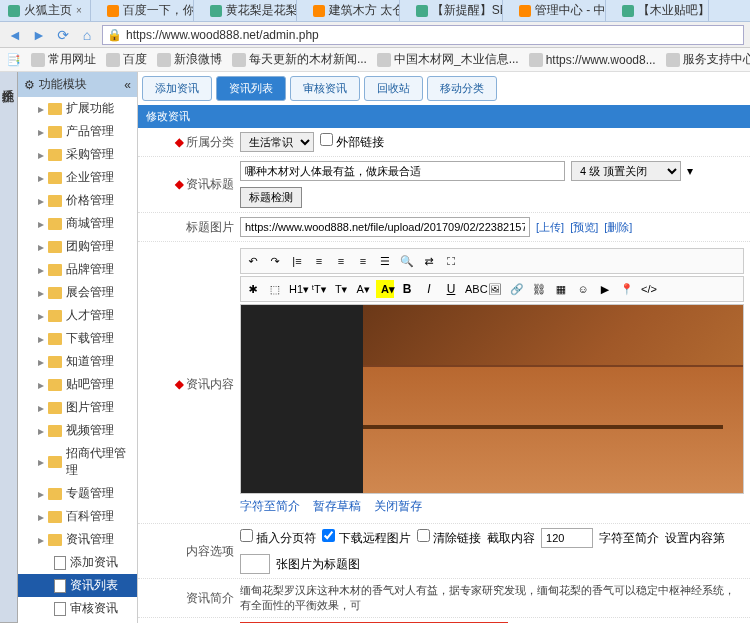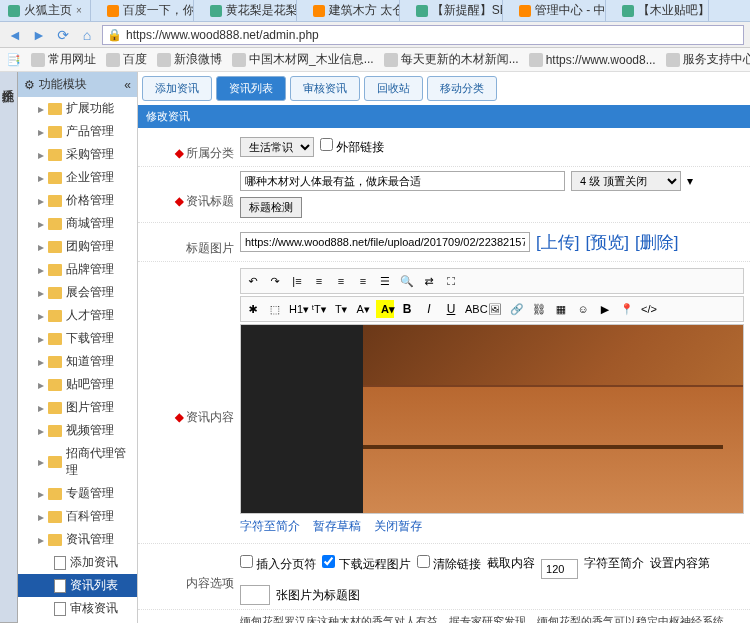--- a/index.html
+++ b/index.html
@@ -33,28 +33,28 @@
 .file-icon { width: 12px; height: 14px; background: #fff; border: 1px solid #888; flex-shrink: 0; }
 
 .content { flex: 1; overflow: auto; background: #fff; }
 .top-tabs { display: flex; padding: 4px; gap: 4px; }
 .top-tab { padding: 4px 12px; border: 1px solid #88b0d8; background: #eef5fc; font-size: 11px; color: #2060a0; border-radius: 3px; cursor: pointer; }
 .top-tab.active { background: #3080d0; color: #fff; }
 
 .section-bar { background: #3080d0; color: #fff; padding: 4px 8px; font-size: 11px; }
 
 .form-row { display: flex; padding: 4px 6px; align-items: center; gap: 6px; border-bottom: 1px dotted #ddd; }
-.form-label { width: 90px; text-align: right; font-size: 11px; color: #555; flex-shrink: 0; margin-top: 13px; }
+.form-label { width: 90px; text-align: right; font-size: 11px; color: #555; flex-shrink: 0; }
 .form-label .bullet { color: #d00; margin-right: 2px; }
 .form-val { flex: 1; display: flex; align-items: center; gap: 6px; flex-wrap: wrap; }
 input[type=text], select { border: 1px solid #aaa; padding: 2px 4px; font-size: 11px; height: 20px; }
 .wide-input { width: 325px; }
 .url-input { width: 290px; }
 
-.link-btn { color: #2060c0; font-size: 17px; cursor: pointer; }
+.link-btn { color: #2060c0; font-size: 11px; cursor: pointer; }
 .btn { border: 1px solid #888; background: #eee; padding: 2px 8px; font-size: 11px; cursor: pointer; }
 
 .editor-toolbar { border: 1px solid #ccc; padding: 3px; display: flex; flex-wrap: wrap; gap: 4px; margin: 2px 0; background: #fafafa; }
 .ed-btn { width: 18px; height: 18px; border: 1px solid transparent; text-align: center; line-height: 16px; font-size: 11px; cursor: pointer; }
 .ed-highlight { background: #ff0; padding: 0 4px; font-weight: bold; }
 
 .editor-body { border: 1px solid #ccc; height: 190px; overflow: hidden; background: #222; position: relative; }
 .furniture-img { position: absolute; right: 0; top: 0; width: 380px; height: 190px; background: linear-gradient(135deg, #6b3818 0%, #a05828 50%, #c07838 100%); }
 .furniture-img::before { content: ''; position: absolute; left: 0; top: 60px; right: 0; bottom: 0; background: linear-gradient(180deg, #b86830 0%, #d08850 100%); border-top: 2px solid #7a4020; }
 .furniture-img::after { content: ''; position: absolute; left: 0; top: 120px; right: 20px; height: 4px; background: #5a3010; }
@@ -109,22 +109,22 @@
     <span style="color:#393;margin-right:4px;">🔒</span>
     <span>https://www.wood888.net/admin.php</span>
   </div>
 </div>
 
 <div class="bookmark-bar" id="bookmarks">
     <span>📑</span>
     <span class="bm-item"><span class="bm-icon"></span>常用网址</span>
     <span class="bm-item"><span class="bm-icon"></span>百度</span>
     <span class="bm-item"><span class="bm-icon"></span>新浪微博</span>
+    <span class="bm-item"><span class="bm-icon"></span>每天更新的木材新闻...</span>
     <span class="bm-item"><span class="bm-icon"></span>中国木材网_木业信息...</span>
-    <span class="bm-item"><span class="bm-icon"></span>每天更新的木材新闻...</span>
     <span class="bm-item"><span class="bm-icon"></span>https://www.wood8...</span>
     <span class="bm-item"><span class="bm-icon"></span>服务支持中心</span>
   </div>
 
 <div class="main-layout">
   <div class="left-rail" id="rail">
       <div class="rail-item">系统维护</div>
     </div>
 
   <div class="sidebar">
@@ -330,21 +330,21 @@
       </div>
     </div>
 
     <div class="form-row">
       <div class="form-label"><span>内容选项</span></div>
       <div class="form-val">
         <label><input type="checkbox" style=""> <span>插入分页符</span></label>
         <label><input type="checkbox" checked="" style=""> <span>下载远程图片</span></label>
         <label><input type="checkbox" style=""> <span>清除链接</span></label>
         <span>截取内容</span>
-        <input type="text" style="width: 37px; margin-top: 11px;" value="120">
+        <input type="text" style="width: 52px;" value="120">
         <span>字符至简介</span>
         <span>设置内容第</span>
         <input type="text" style="width: 30px;">
         <span>张图片为标题图</span>
       </div>
     </div>
 
     <div class="form-row">
       <div class="form-label"><span>资讯简介</span></div>
       <div class="form-val">

